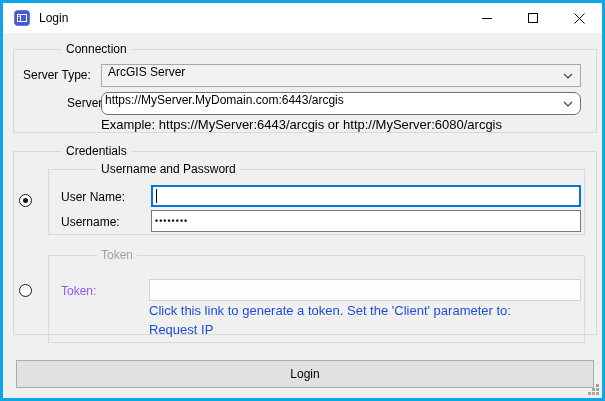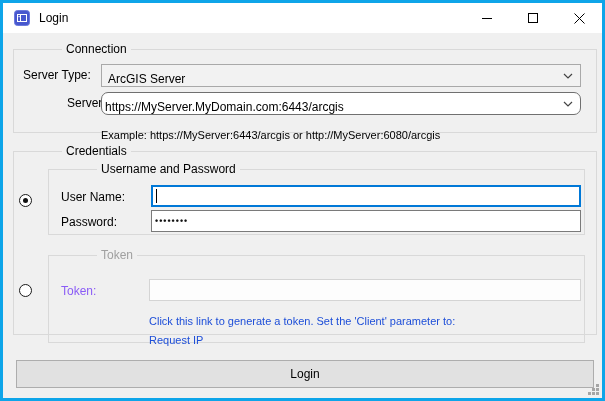--- a/index.html
+++ b/index.html
@@ -23,41 +23,41 @@
   .gb-label {
     position:absolute; top:-8px; left:8px; background:#F0F0F0;
     padding:0 4px; font-size:12px; white-space:nowrap;margin-left:40px;
   }
   .gb-label.disabled { color:#A0A0A0; }
   
   .field-label { position:absolute; font-size:12px; white-space:nowrap; }
   .field-label.disabled { color:#8b5cf6; }
   .combo {
     position:absolute; height:23px; border:1px solid #A9A9A9; background:#F2F2F2;
-    display:flex; align-items:flex-end; padding-left:6px; cursor:default;
+    display:flex; align-items:flex-start; padding-left:6px; cursor:default;
   }
   .combo.editable { background:#FFFFFF; border:1px solid #707070; padding-left:3px; }
   .combo .chev { position:absolute; right:7px; top:8px; }
   .textbox {
     position:absolute; height:22px; border:1px solid #7A7A7A; background:#FFFFFF;
     font-family:"Liberation Sans", sans-serif; font-size:12px; padding:0 3px; outline:none;
   }
   .textbox.focused { border:2px solid #0078D7; }
   .textbox.password { font-size:9px; letter-spacing:1px; font-weight:bold; color:#111; }
   .textbox:disabled { background:#FDFDFD; border:1px solid #D4D4D4; }
   .caret { position:absolute; width:1px; height:14px; background:#000; }
   .radio {
     position:absolute; width:13px; height:13px; border:1px solid #1A1A1A;
     border-radius:50%; background:#FFFFFF; cursor:default;
   }
   .radio.checked::after {
     content:""; position:absolute; left:3px; top:3px; width:5px; height:5px;
     border-radius:50%; background:#111;
   }
-  .static-text { position:absolute; font-size:11px; white-space:nowrap;margin-top:12px; }
+  .static-text { position:absolute; font-size:13px; white-space:nowrap; }
   .static-text.disabled { color:#1d4ed8; }
   .login-btn {
     position:absolute; left:13px; top:357px; width:578px; height:28px;
     background:#E1E1E1; border:1px solid #ADADAD;
     font-family:"Liberation Sans", sans-serif; font-size:12px; color:#000; cursor:default;
   }
   .resize-grip { position:absolute; right:2px; bottom:2px; }
 </style>
 </head>
 <body>
@@ -115,21 +115,21 @@
     <span class="gb-label">Credentials</span>
   </div>
 
   <div class="radio checked" style="left:16px; top:191px;"></div>
   <div class="groupbox" style="left:45px; top:166px; width:537px; height:66px;">
     <span class="gb-label">Username and Password</span>
   </div>
   <span class="field-label" style="left:58px; top:187px;">User Name:</span>
   <input class="textbox focused" style="left: 148px; top: 182px; width: 430px;" value="">
   <span class="caret" style="left:153px; top:186px;"></span>
-  <span class="field-label" style="left:58px; top:212px;">Password:</span>
+  <span class="field-label" style="left:58px; top:212px;">Username:</span>
   <input class="textbox password" style="left: 148px; top: 207px; width: 430px;" value="••••••••">
 
   <div class="radio" style="left:16px; top:281px;"></div>
   <div class="groupbox" style="left:45px; top:252px; width:537px; height:88px;">
     <span class="gb-label disabled">Token</span>
   </div>
   <span class="field-label disabled" style="left:58px; top:281px;">Token:</span>
   <input class="textbox" disabled="" style="left: 146px; top: 276px; width: 432px;" value="">
   <span class="static-text disabled" style="left:146px; top:300px;">Click this link to generate a token. Set the 'Client' parameter to:</span>
   <span class="static-text disabled" style="left:146px; top:319px;">Request IP</span>

